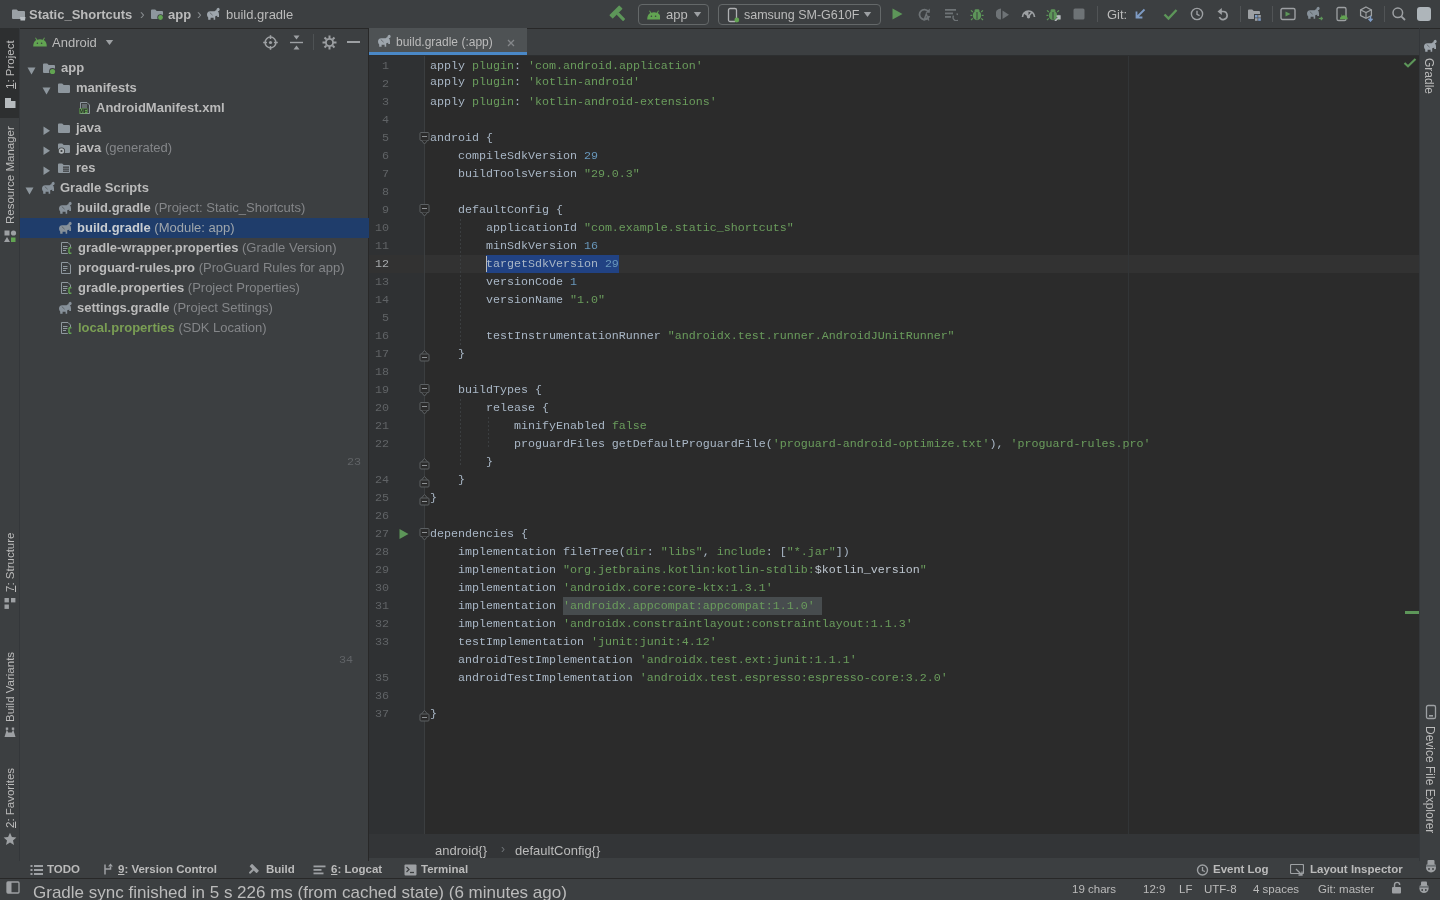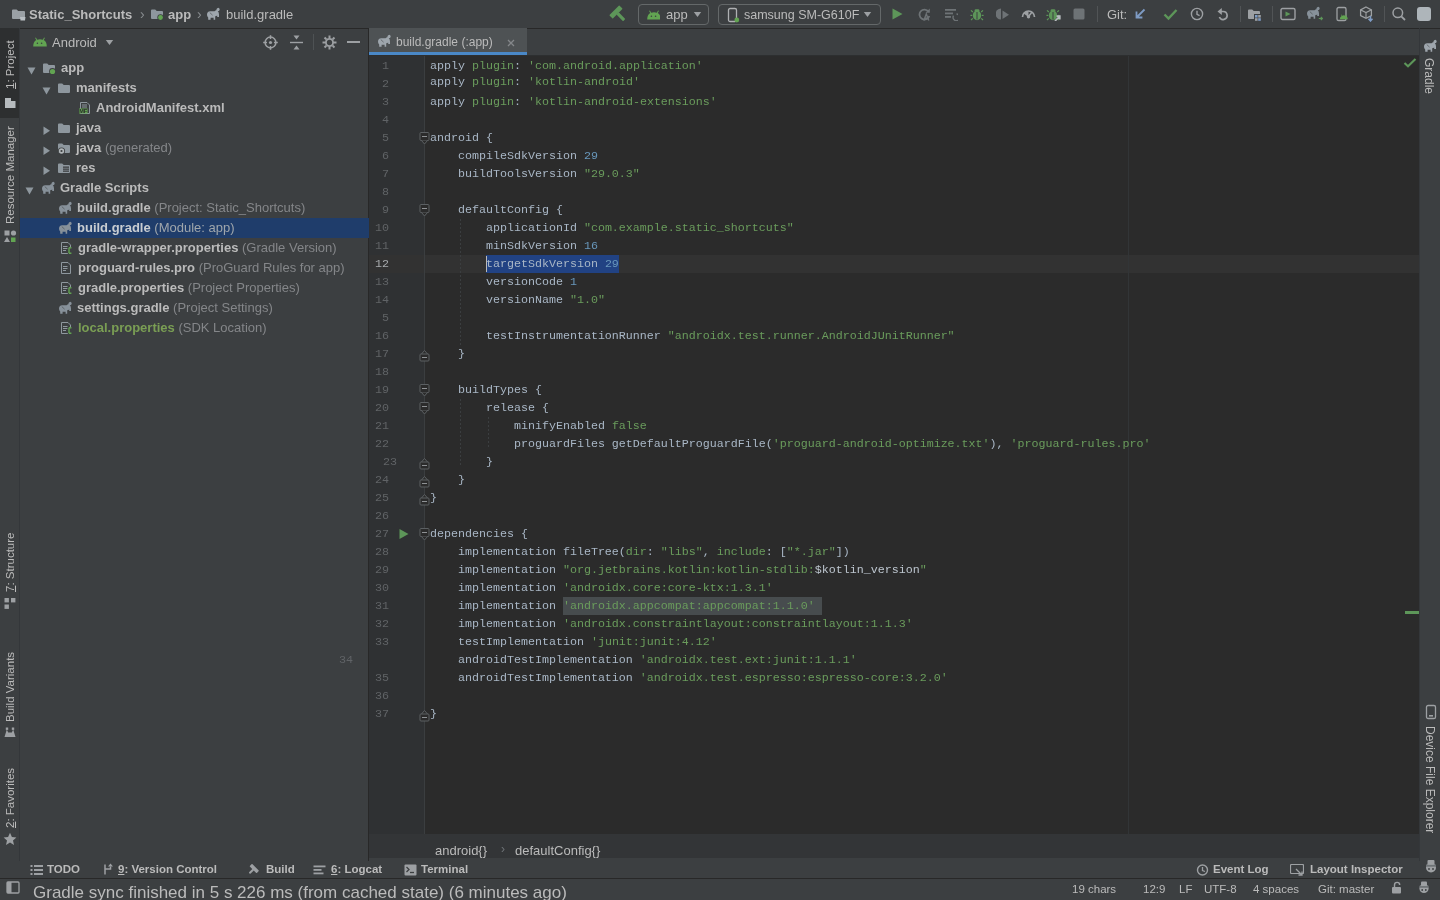--- a/index.html
+++ b/index.html
@@ -407,21 +407,21 @@
 <div style="position:absolute;left:430px;top:345px;font-family:'Liberation Mono',monospace;font-size:11.67px;line-height:18px;white-space:pre;z-index:4"><span style="color:#a9b7c6">    }</span></div>
 <div style="position:absolute;left:339px;top:363px;width:50px;text-align:right;font-family:'Liberation Mono',monospace;font-size:11.7px;line-height:18px;color:#606366;z-index:4">18</div>
 <div style="position:absolute;left:339px;top:381px;width:50px;text-align:right;font-family:'Liberation Mono',monospace;font-size:11.7px;line-height:18px;color:#606366;z-index:4">19</div>
 <div style="position:absolute;left:430px;top:381px;font-family:'Liberation Mono',monospace;font-size:11.67px;line-height:18px;white-space:pre;z-index:4"><span style="color:#a9b7c6">    buildTypes {</span></div>
 <div style="position:absolute;left:339px;top:399px;width:50px;text-align:right;font-family:'Liberation Mono',monospace;font-size:11.7px;line-height:18px;color:#606366;z-index:4">20</div>
 <div style="position:absolute;left:430px;top:399px;font-family:'Liberation Mono',monospace;font-size:11.67px;line-height:18px;white-space:pre;z-index:4"><span style="color:#a9b7c6">        release {</span></div>
 <div style="position:absolute;left:339px;top:417px;width:50px;text-align:right;font-family:'Liberation Mono',monospace;font-size:11.7px;line-height:18px;color:#606366;z-index:4">21</div>
 <div style="position:absolute;left:430px;top:417px;font-family:'Liberation Mono',monospace;font-size:11.67px;line-height:18px;white-space:pre;z-index:4"><span style="color:#a9b7c6">            minifyEnabled </span><span style="color:#6a9c5c">false</span></div>
 <div style="position:absolute;left:339px;top:435px;width:50px;text-align:right;font-family:Liberation Mono, monospace;font-size:11.7px;line-height:18px;color:#606366;z-index:4">22</div>
 <div style="position:absolute;left:430px;top:435px;font-family:'Liberation Mono',monospace;font-size:11.67px;line-height:18px;white-space:pre;z-index:4"><span style="color:#a9b7c6">            proguardFiles getDefaultProguardFile(</span><span style="color:#6a9c5c">'proguard-android-optimize.txt'</span><span style="color:#a9b7c6">), </span><span style="color:#6a9c5c">'proguard-rules.pro'</span></div>
-<div style="position:absolute;left:347px;top:453px;width:50px;text-align:right;font-family:'Liberation Mono',monospace;font-size:11.7px;line-height:18px;color:#606366;z-index:4">23</div>
+<div style="position:absolute;left:347px;top:453px;width:50px;text-align:left;font-family:'Liberation Mono',monospace;font-size:11.7px;line-height:18px;color:#606366;z-index:4">23</div>
 <div style="position:absolute;left:430px;top:453px;font-family:'Liberation Mono',monospace;font-size:11.67px;line-height:18px;white-space:pre;z-index:4"><span style="color:#a9b7c6">        }</span></div>
 <div style="position:absolute;left:339px;top:471px;width:50px;text-align:right;font-family:'Liberation Mono',monospace;font-size:11.7px;line-height:18px;color:#606366;z-index:4">24</div>
 <div style="position:absolute;left:430px;top:471px;font-family:'Liberation Mono',monospace;font-size:11.67px;line-height:18px;white-space:pre;z-index:4"><span style="color:#a9b7c6">    }</span></div>
 <div style="position:absolute;left:339px;top:489px;width:50px;text-align:right;font-family:'Liberation Mono',monospace;font-size:11.7px;line-height:18px;color:#606366;z-index:4">25</div>
 <div style="position:absolute;left:430px;top:489px;font-family:'Liberation Mono',monospace;font-size:11.67px;line-height:18px;white-space:pre;z-index:4"><span style="color:#a9b7c6">}</span></div>
 <div style="position:absolute;left:339px;top:507px;width:50px;text-align:right;font-family:'Liberation Mono',monospace;font-size:11.7px;line-height:18px;color:#606366;z-index:4">26</div>
 <div style="position:absolute;left:339px;top:525px;width:50px;text-align:right;font-family:'Liberation Mono',monospace;font-size:11.7px;line-height:18px;color:#606366;z-index:4">27</div>
 <div style="position:absolute;left:430px;top:525px;font-family:'Liberation Mono',monospace;font-size:11.67px;line-height:18px;white-space:pre;z-index:4"><span style="color:#a9b7c6">dependencies {</span></div>
 <div style="position:absolute;left:339px;top:543px;width:50px;text-align:right;font-family:'Liberation Mono',monospace;font-size:11.7px;line-height:18px;color:#606366;z-index:4">28</div>
 <div style="position:absolute;left:430px;top:543px;font-family:'Liberation Mono',monospace;font-size:11.67px;line-height:18px;white-space:pre;z-index:4"><span style="color:#a9b7c6">    implementation fileTree(</span><span style="color:#6a9c5c">dir</span><span style="color:#a9b7c6">: </span><span style="color:#6a9c5c">"libs"</span><span style="color:#a9b7c6">, </span><span style="color:#6a9c5c">include</span><span style="color:#a9b7c6">: </span><span style="color:#a9b7c6">[</span><span style="color:#6a9c5c">"*.jar"</span><span style="color:#a9b7c6">])</span></div>

